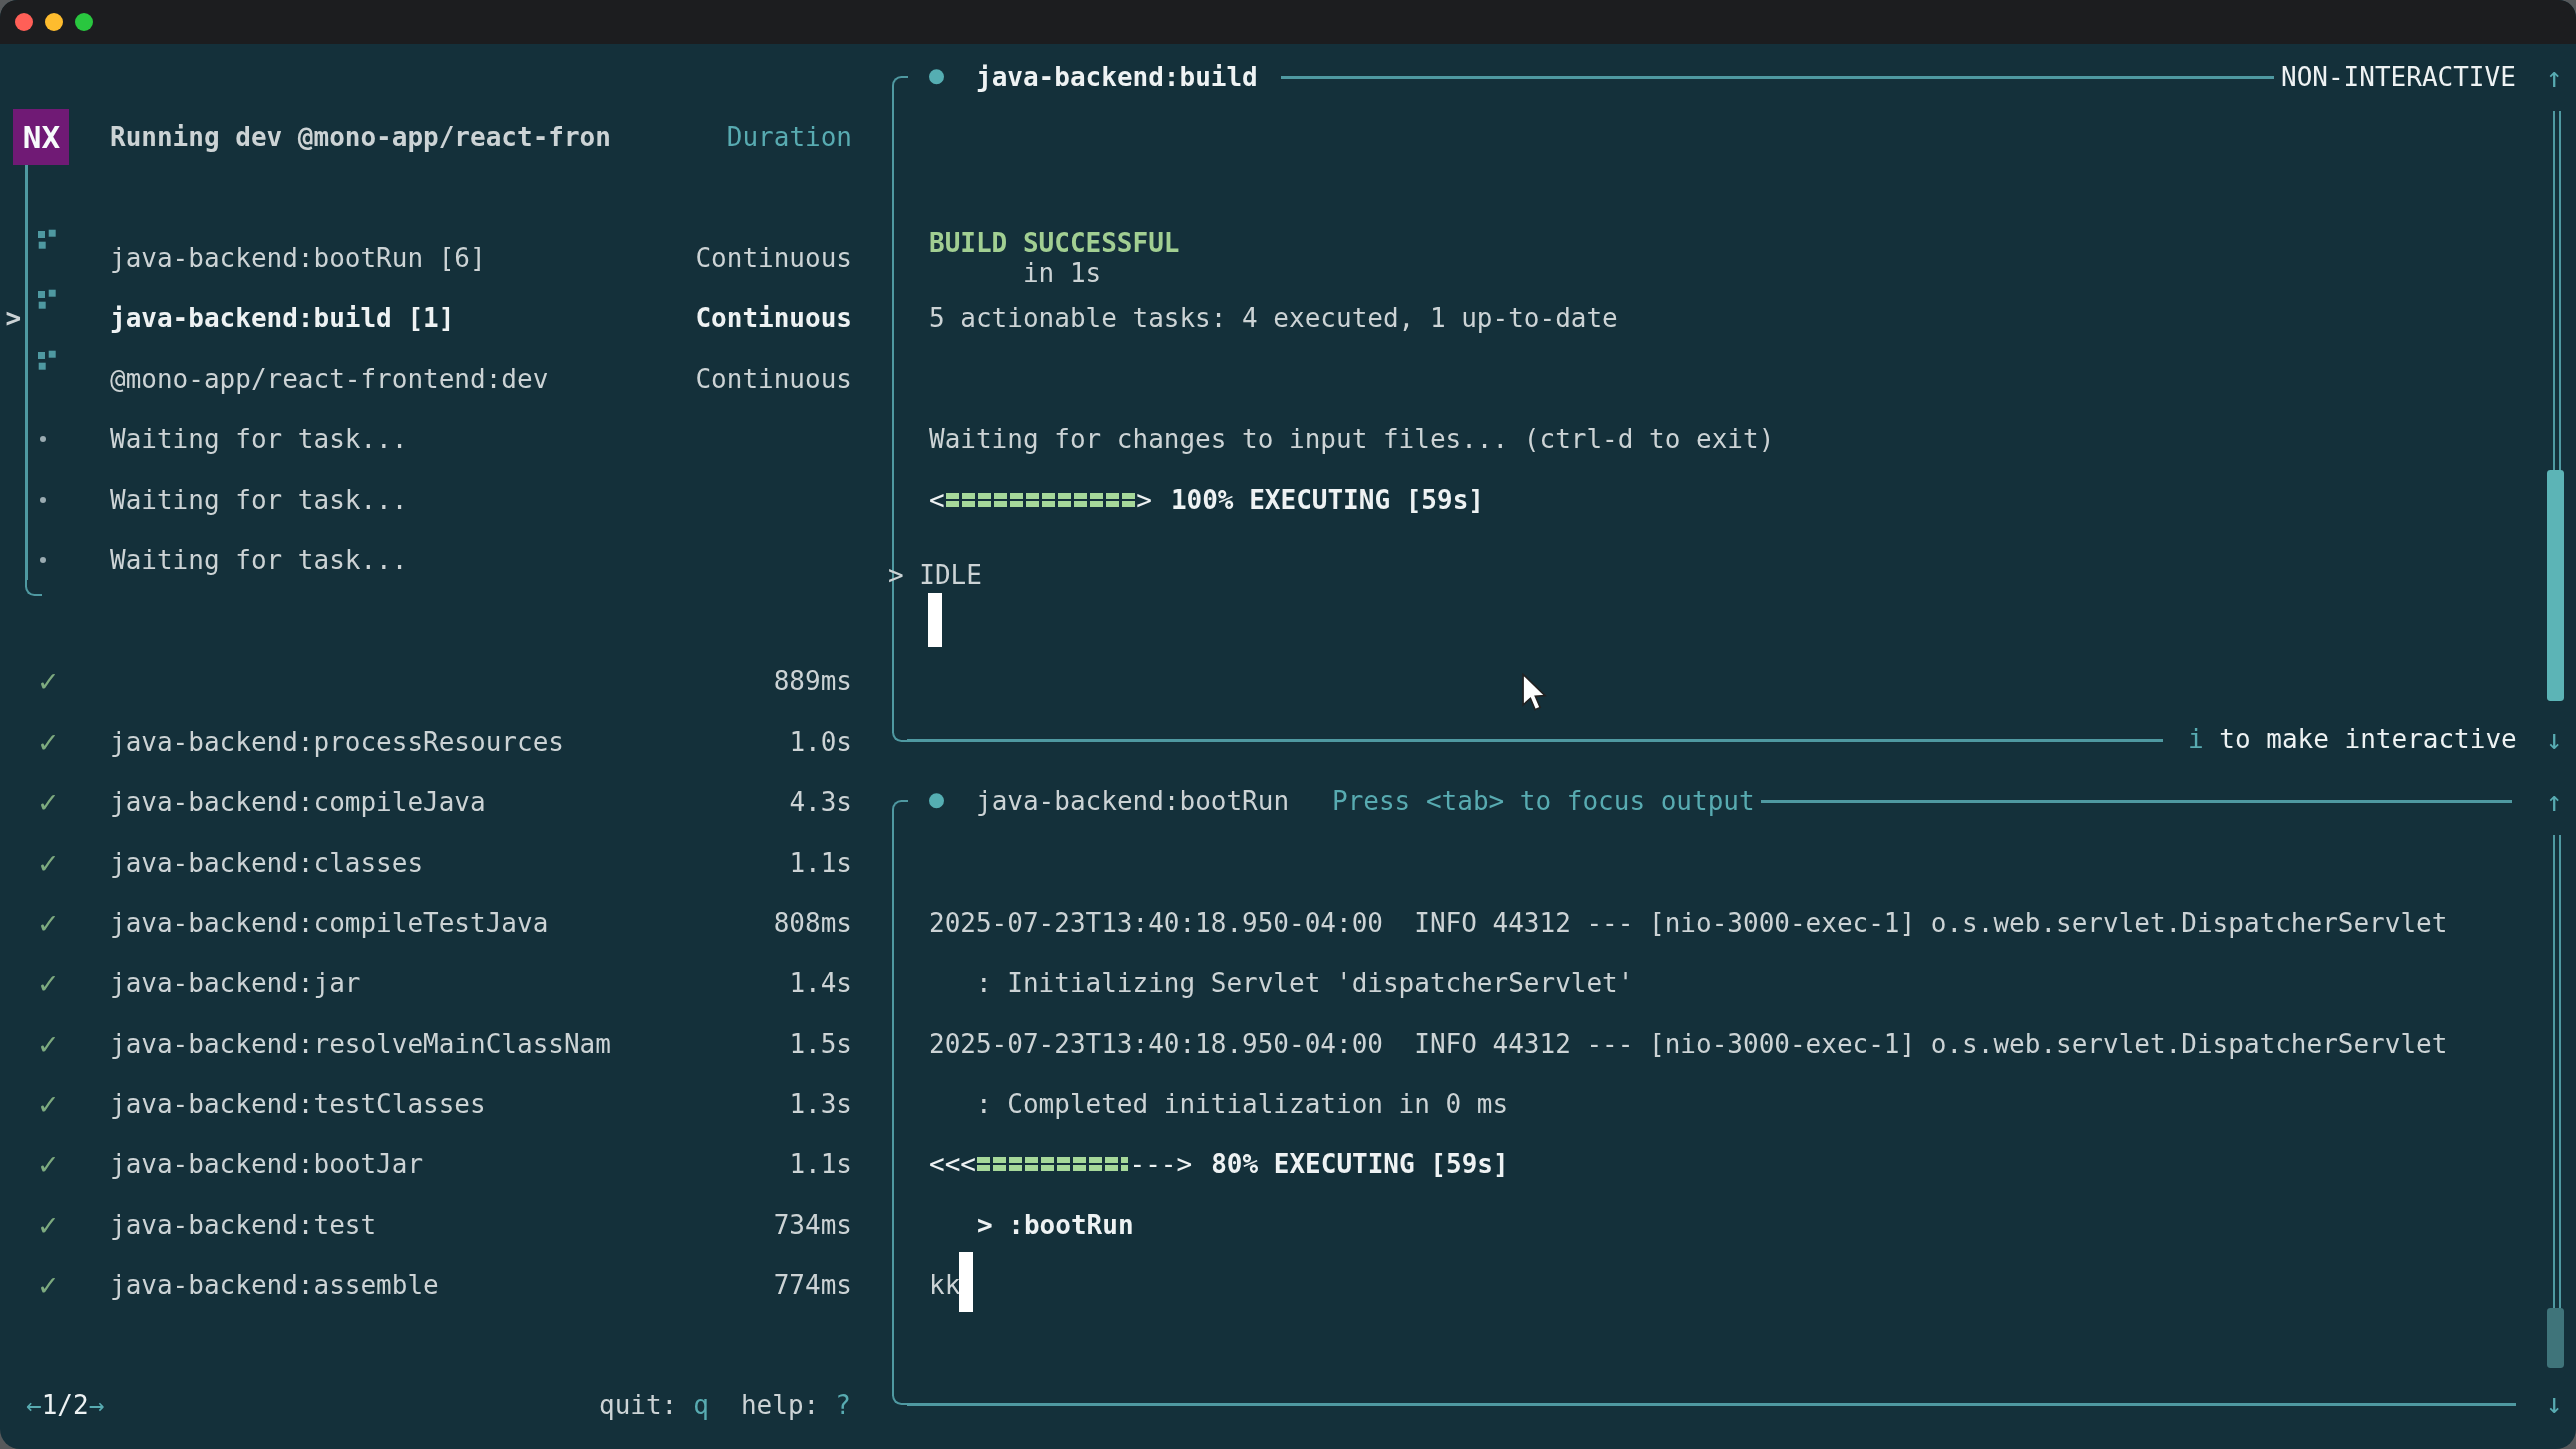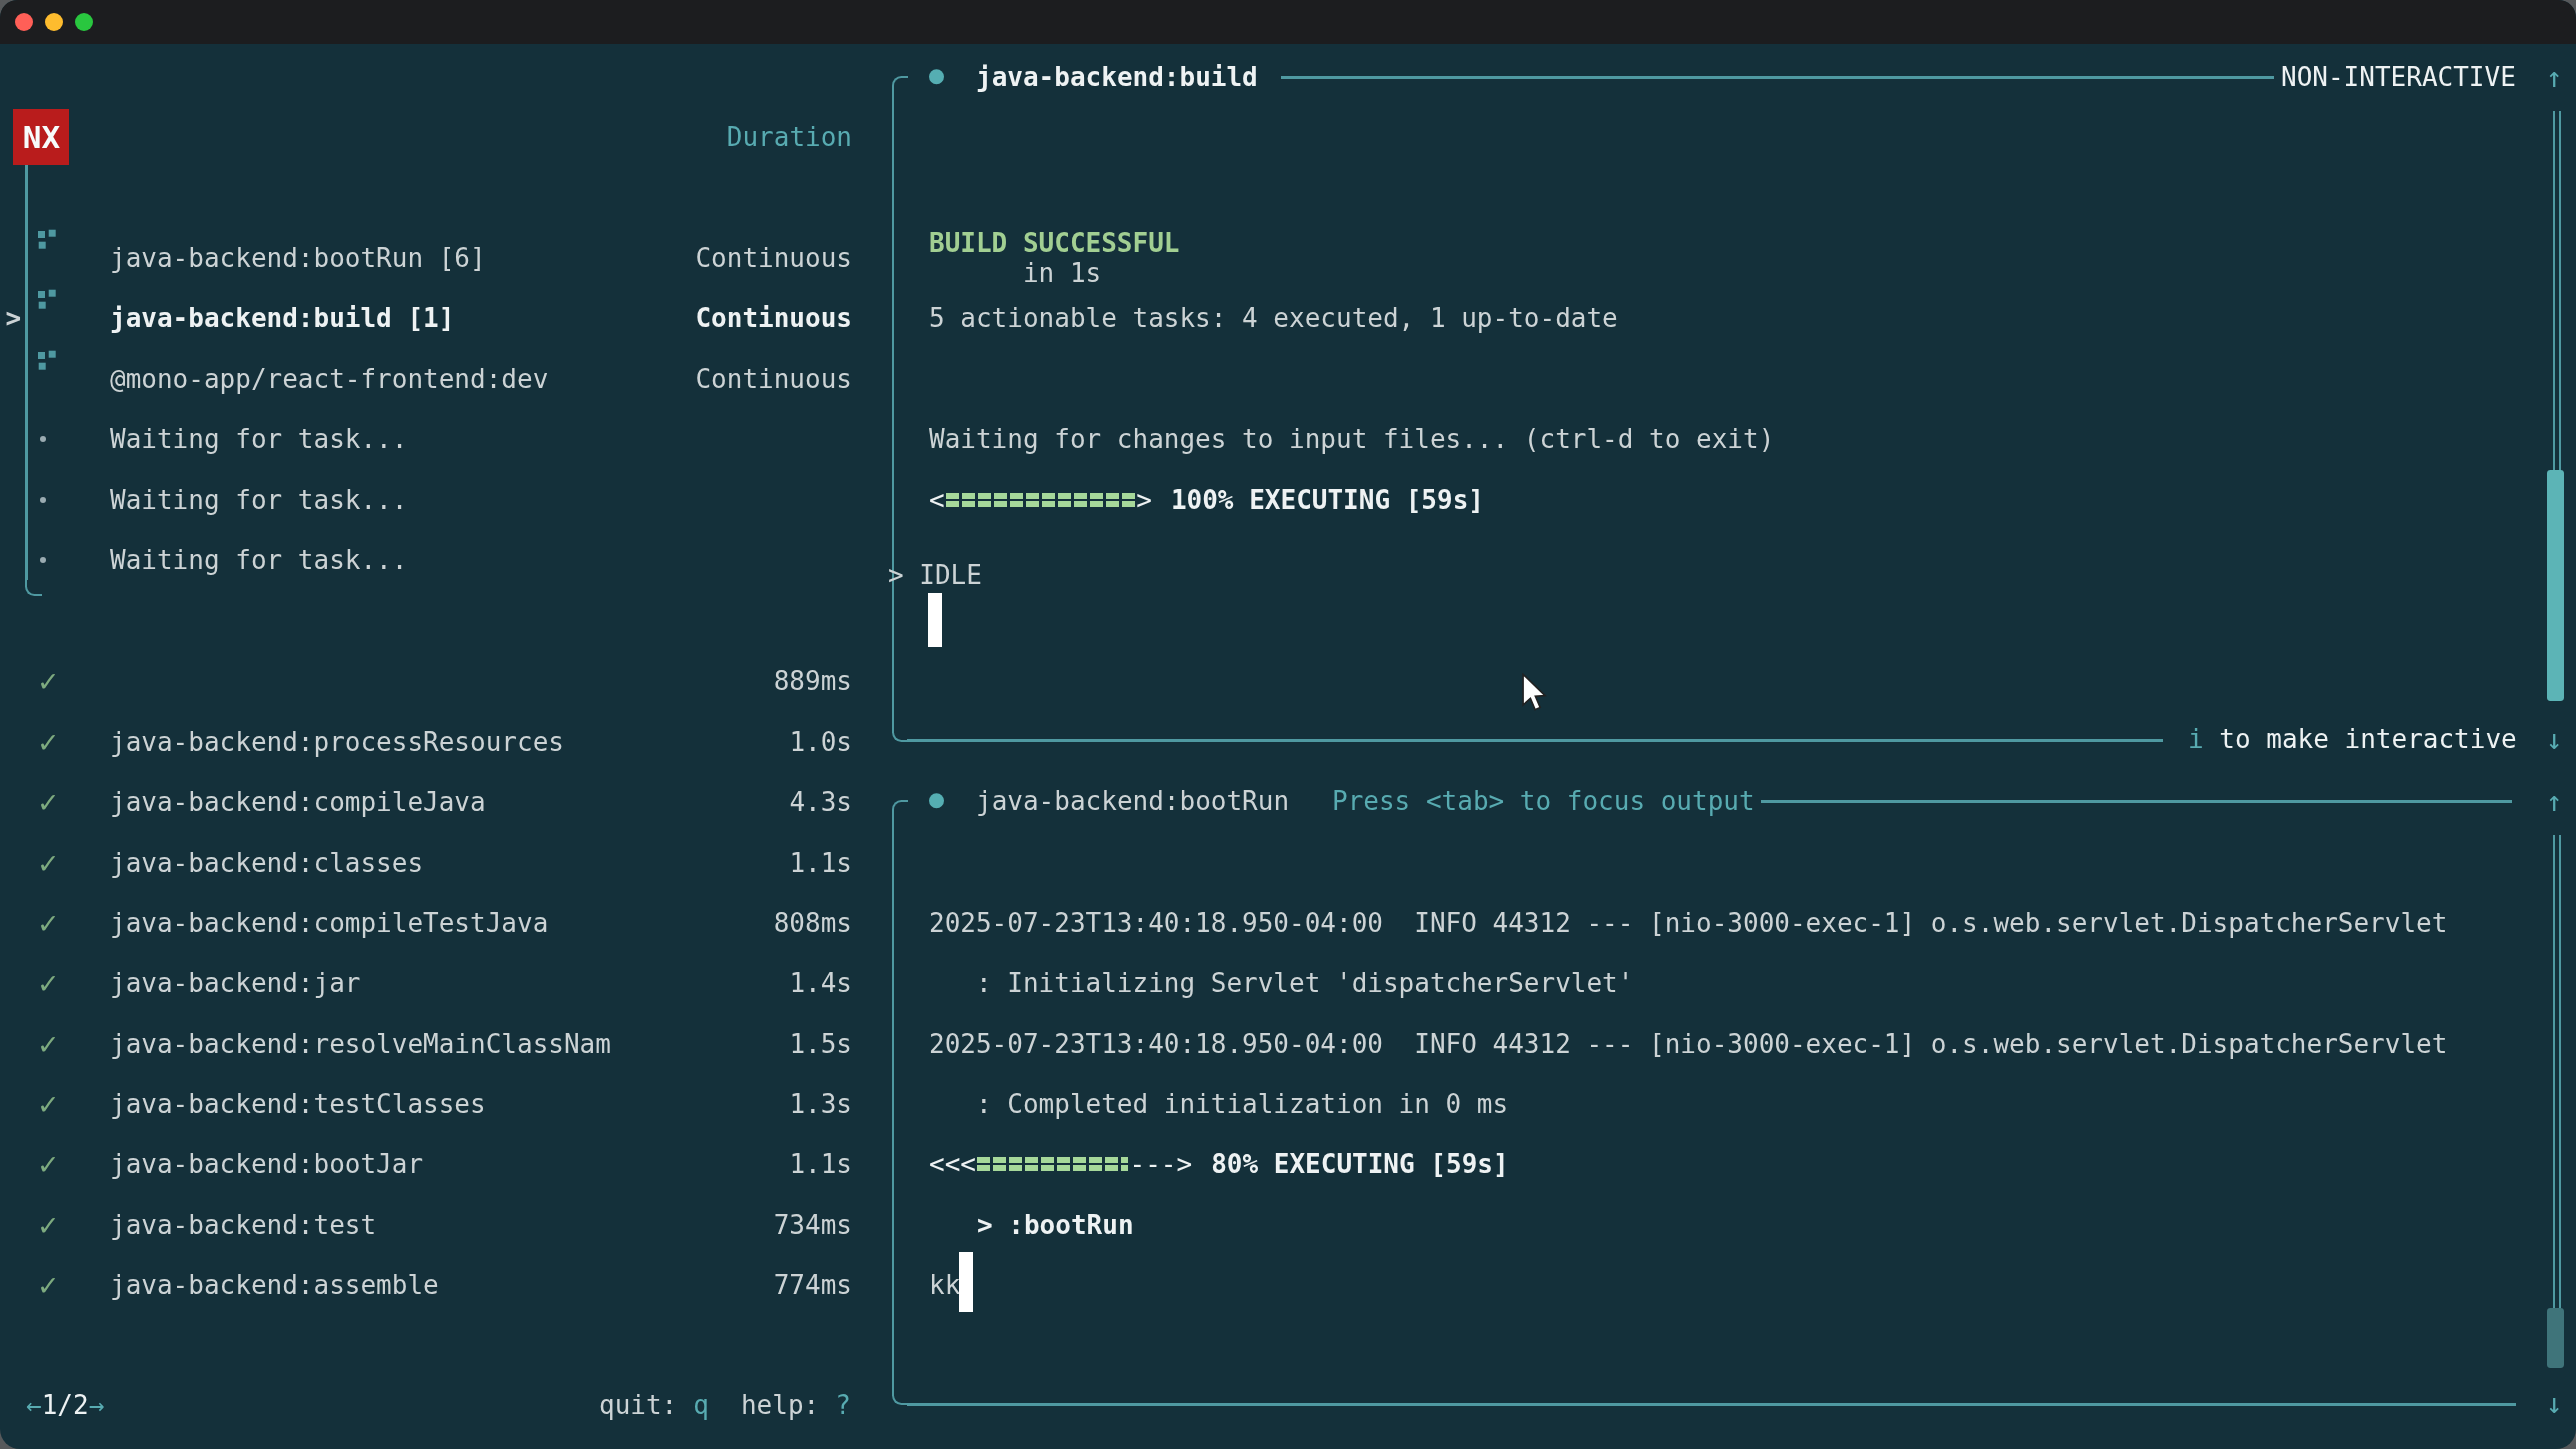--- a/index.html
+++ b/index.html
@@ -15,21 +15,21 @@
   
   .abs{position:absolute;}
   .vcenter{display:flex;align-items:center;height:60px;}
   .pre{white-space:pre;}
   .teal{color:#58abb1;}
   .gray{color:#ccd3d5;}
   .white{color:#eef2f3;}
   .boldw{color:#eef2f3;font-weight:bold;}
   .green{color:#a2cf92;font-weight:bold;}
   
-  #nx-logo{position:absolute;left:13.4px;top:109px;width:56px;height:56px;background:#b91c1c;
+  #nx-logo{position:absolute;left:13.4px;top:109px;width:56px;height:56px;background:#701a75;
            color:#f7fbfb;font-weight:bold;font-size:31px;display:flex;align-items:center;justify-content:center;}
   #tree-line{position:absolute;left:25px;top:165px;width:2.7px;height:415px;background:#4f99a1;}
   #tree-hook{position:absolute;left:25px;top:577px;width:14.8px;height:17.4px;border-left:2.7px solid #4f99a1;
              border-bottom:2.7px solid #4f99a1;border-bottom-left-radius:9.4px;}
   .srow{position:absolute;left:0;width:892px;height:60px;}
   .srow .marker{position:absolute;left:5.4px;top:50%;transform:translateY(-50%);color:#ccd3d5;font-weight:bold;}
   .srow .name{position:absolute;left:110px;top:50%;transform:translateY(-50%);white-space:pre;}
   .srow .right{position:absolute;right:40px;top:50%;transform:translateY(-50%);}
   .spinner{position:absolute;left:38px;top:2.7px;width:7.4px;height:7.4px;background:#4f99a1;
            box-shadow:10.7px -1.3px 0 #4f99a1,0.7px 10.7px 0 #4f99a1;}
@@ -58,20 +58,21 @@
  <div id="window">
 
   <div id="titlebar">
     <div class="light l-red"></div>
     <div class="light l-yellow"></div>
     <div class="light l-green"></div>
   </div>
 
   <div id="nx-logo">NX</div>
   <div class="abs vcenter" style="left:110px;top:107px;width:742px;">
+    <span class="gray pre" style="font-weight:bold;">Running dev @mono-app/react-fron</span>
     <span class="teal" style="margin-left:auto;">Duration</span>
   </div>
   <div id="tree-line"></div>
   <div id="tree-hook"></div>
 
   <div class="srow" style="top:228px;">
     <span class="spinner"></span>
     <span class="name gray">java-backend:bootRun [6]</span>
     <span class="right gray">Continuous</span>
   </div>

